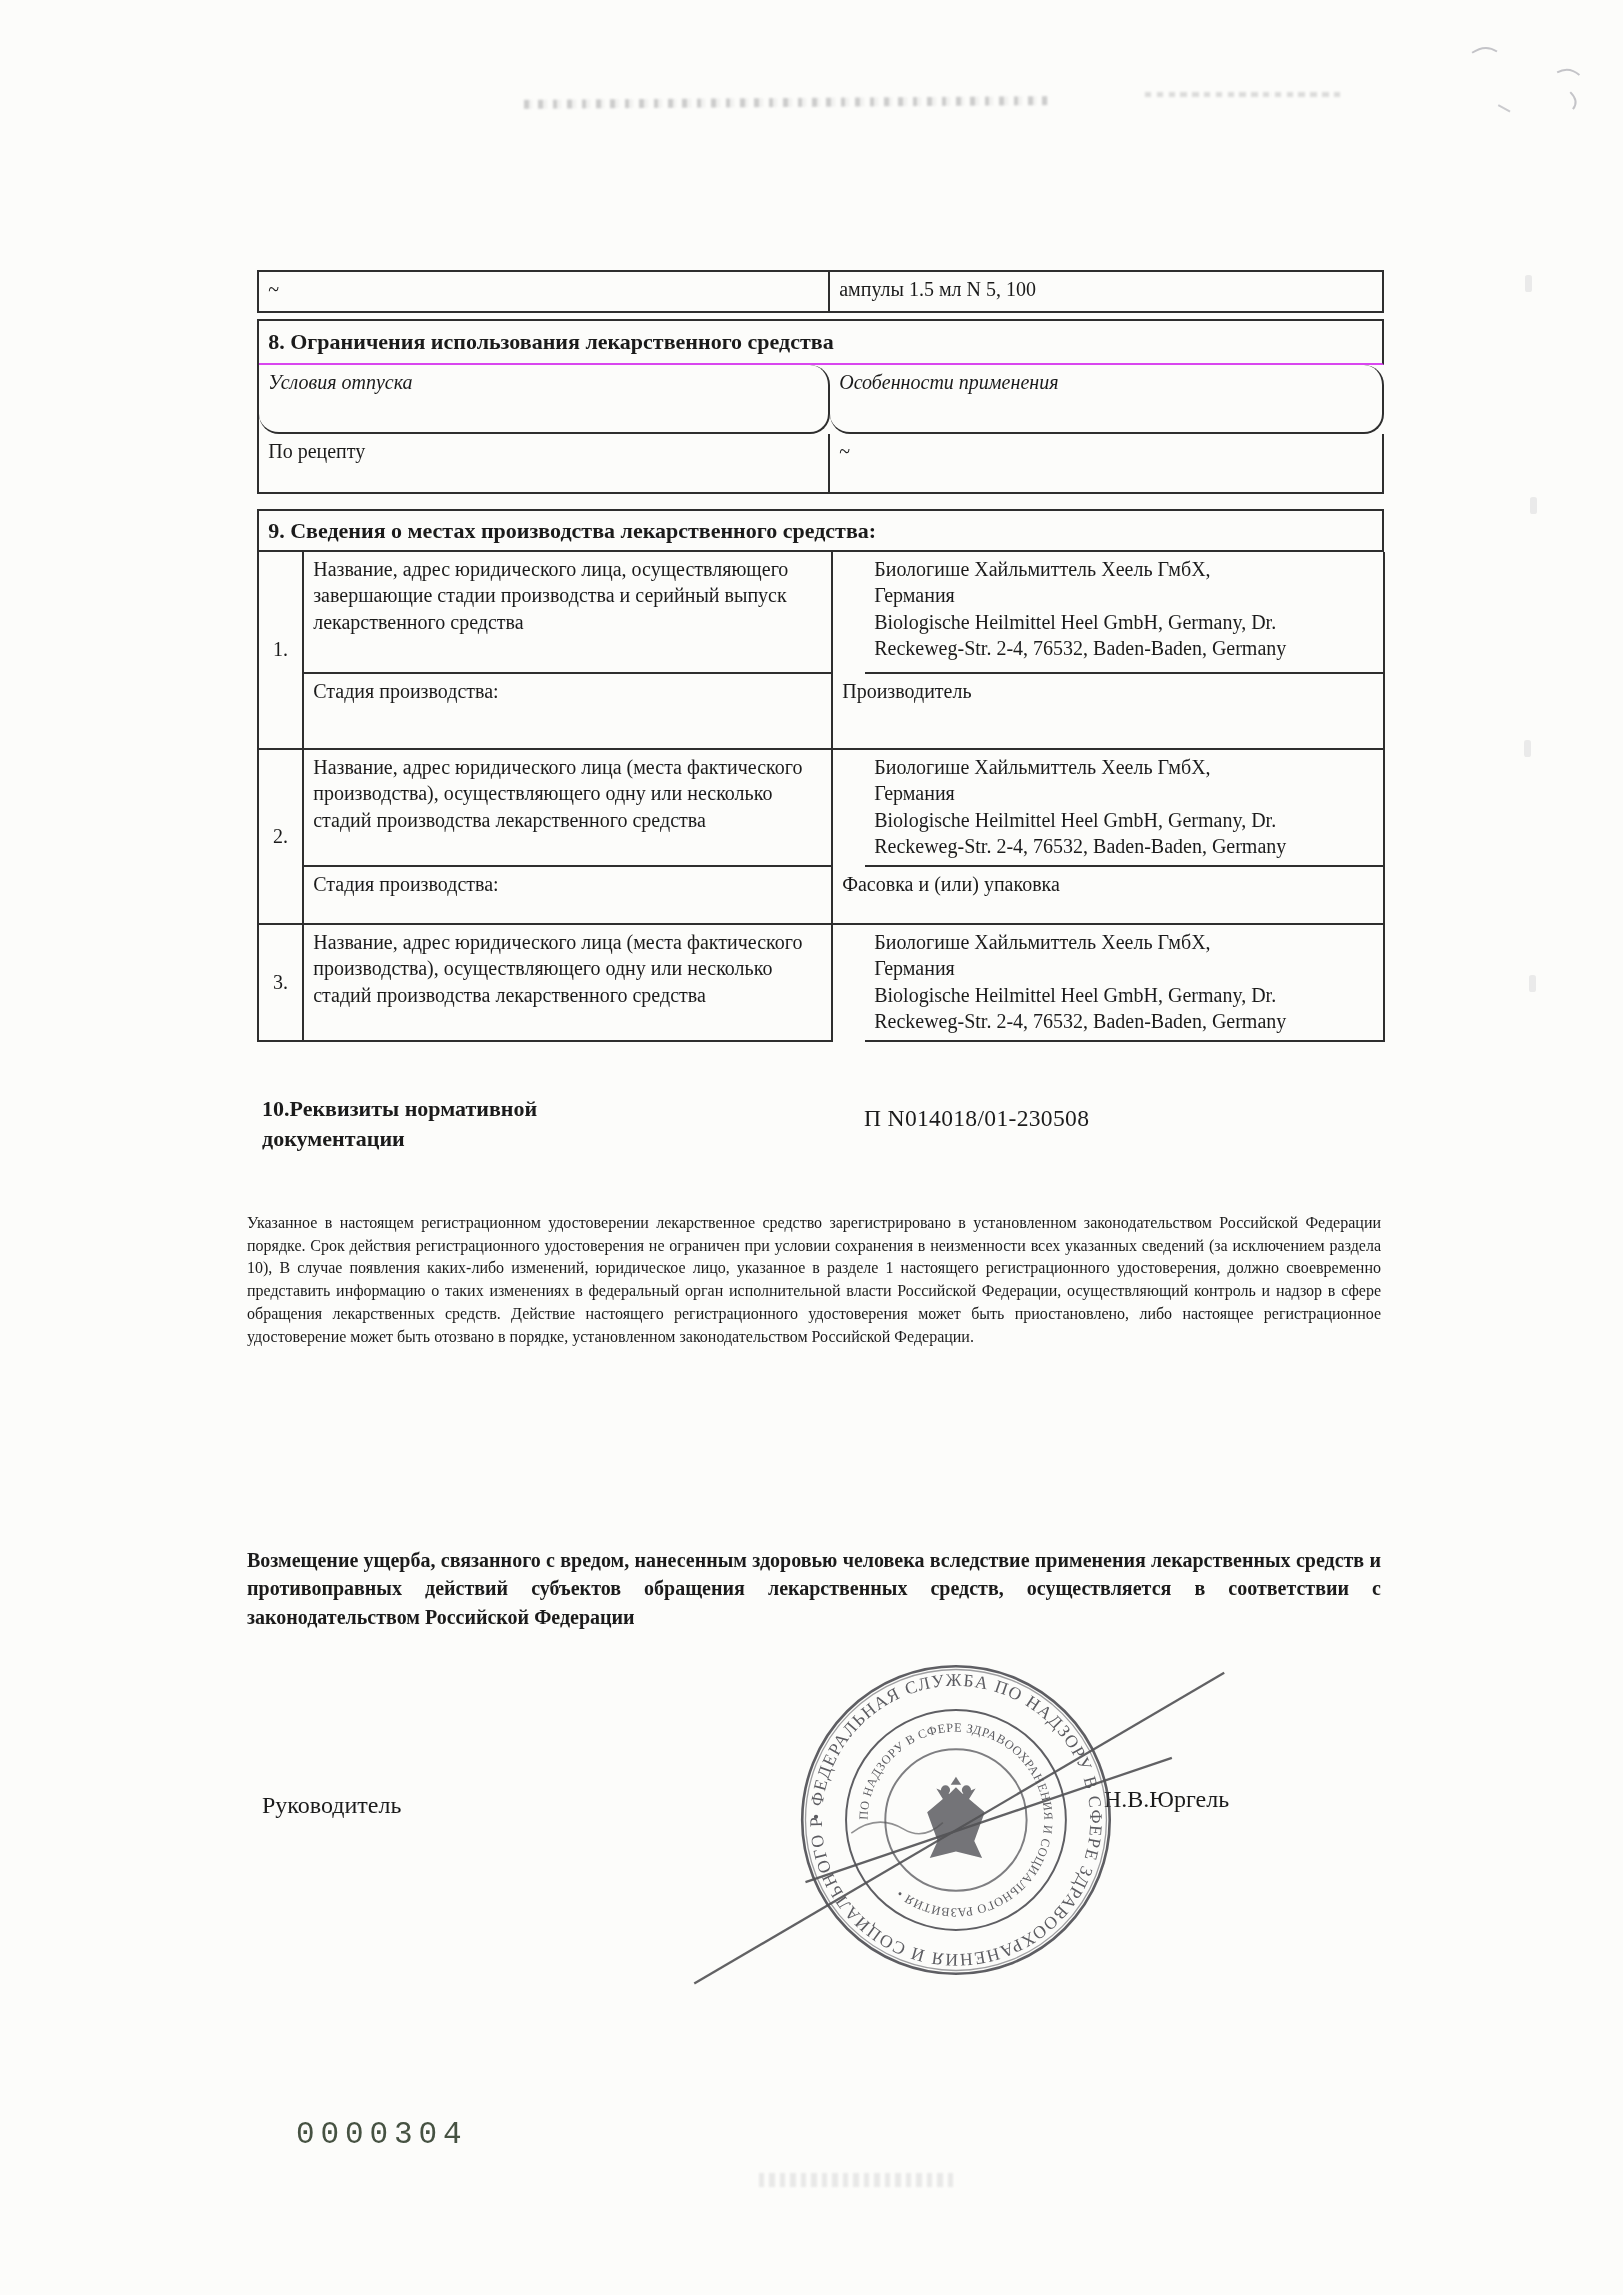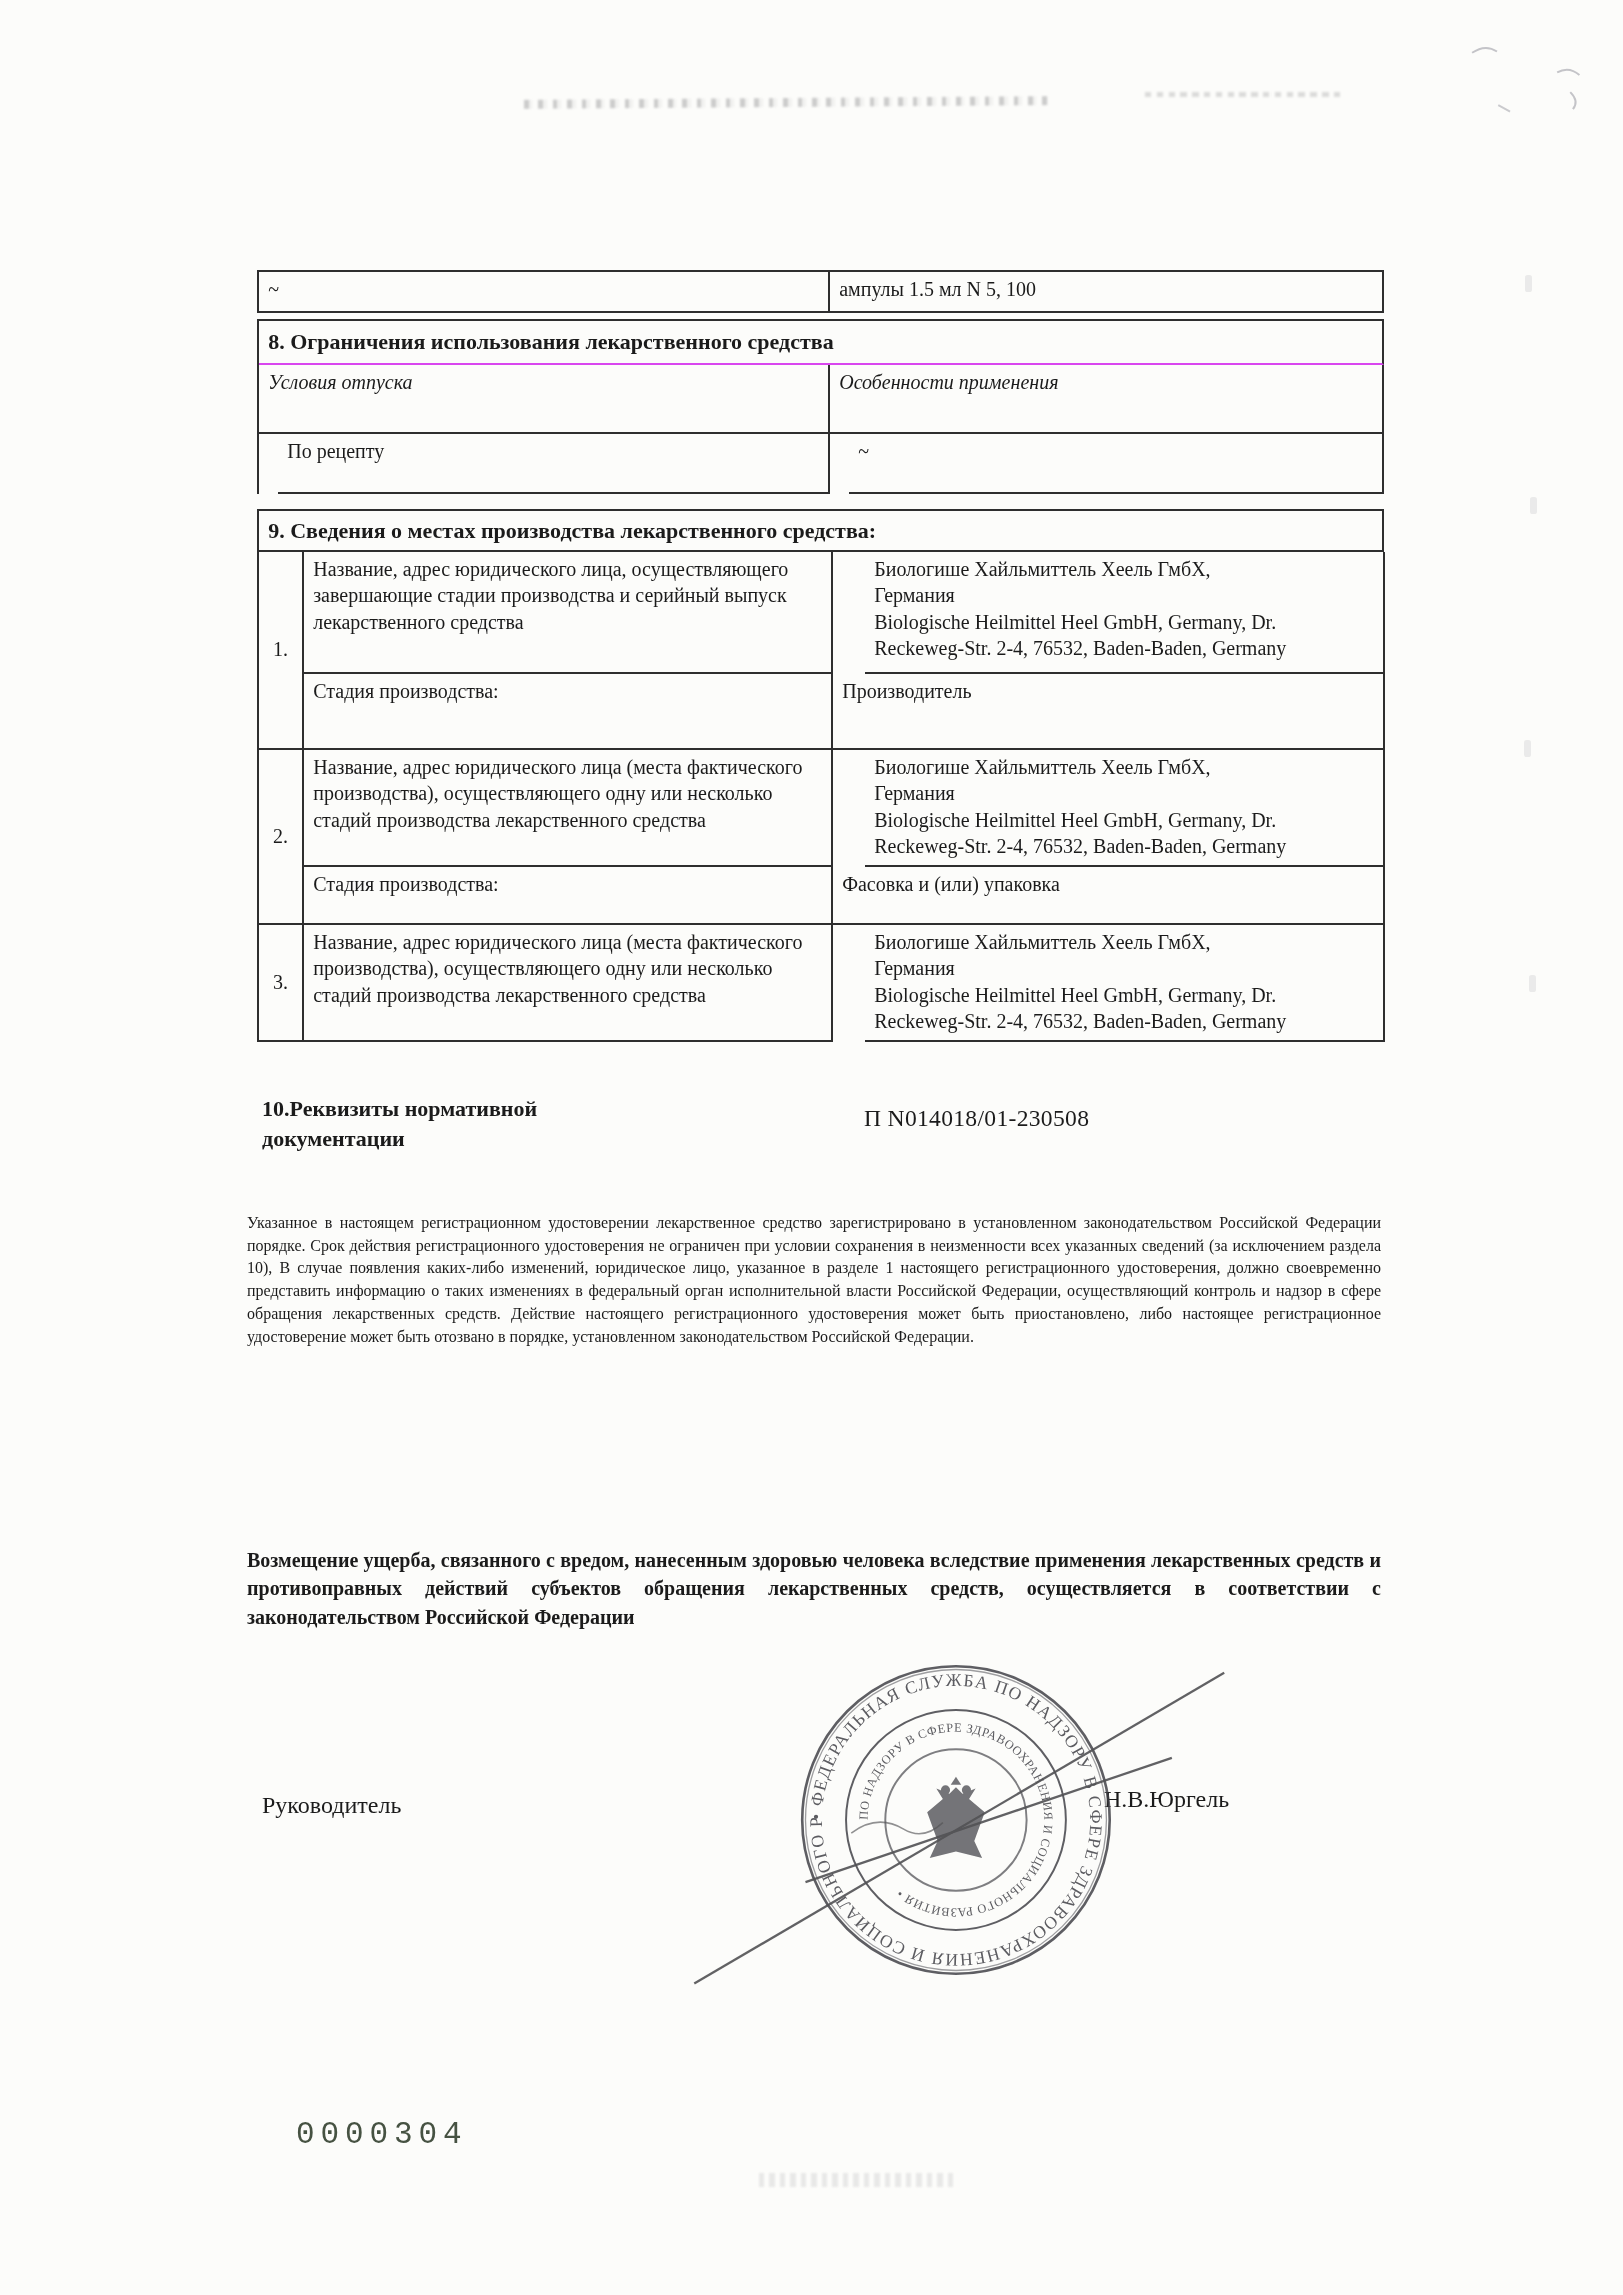--- a/index.html
+++ b/index.html
@@ -56,22 +56,22 @@
   .top-tbl { left:257px; top:270px; width:1127px; display:grid; grid-template-columns: 571px 554px; }
   .top-tbl .cell { min-height: 41px; }
 
   
   .sec8 { left:257px; top:319px; width:1127px; display:grid; grid-template-columns: 571px 554px; }
   .sec8 .hdr {
     grid-column: 1 / span 2;
     font-weight: bold; font-size: 22px; padding: 7.9px 9.2px;
     border-right: 2px solid #2e2e2e; border-bottom: 2px solid #d946ef;
   }
-  .sec8 .colhead { min-height: 69px; font-style: italic; }
-  .sec8 .val { min-height: 60px; margin-left: 19px; }
+  .sec8 .colhead { min-height: 69px; font-style: italic; border-radius: 20px; }
+  .sec8 .val { min-height: 60px; }
 
   
   .sec9 { left:257px; top:509px; width:1127px; }
   .sec9 .hdr {
     font-weight: bold; font-size: 22px; padding: 6.5px 9.2px; min-height: 41px;
     border-right: 2px solid #2e2e2e; border-bottom: 2px solid #2e2e2e;
   }
   .entry { display:grid; grid-template-columns: 45px 529px 552px; }
   .entry .num { display:flex; align-items:center; justify-content:center; font-size:20px; }
   .entry .num.span2 { grid-row: 1 / span 2; }

